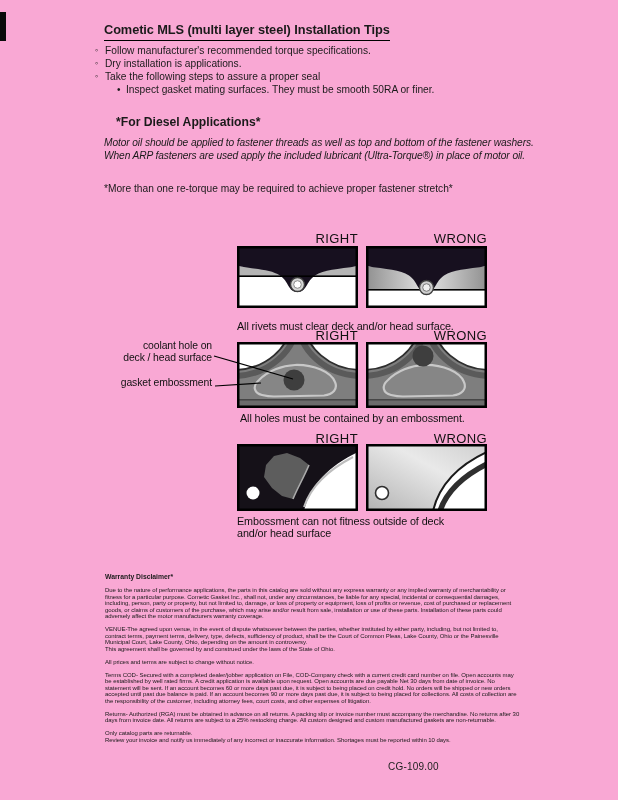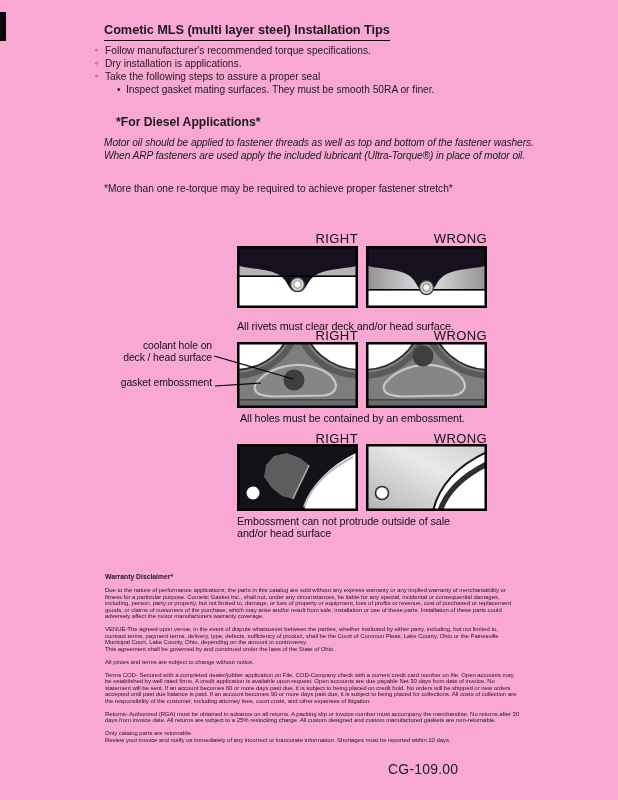--- a/index.html
+++ b/index.html
@@ -25,21 +25,21 @@
 
   .dlabel{position:absolute;width:121px;text-align:right;font-size:13px;letter-spacing:0.4px;color:#111;}
   .dbox{position:absolute;display:block;}
   .dcaption{position:absolute;font-size:10.8px;line-height:12px;color:#111;white-space:pre-line;letter-spacing:-0.1px;}
   .side-label{position:absolute;left:98px;width:114px;text-align:right;font-size:10.4px;line-height:12px;color:#111;white-space:pre-line;letter-spacing:-0.1px;}
   .leader-overlay{position:absolute;left:0;top:0;width:618px;height:800px;pointer-events:none;}
 
   .sec-warranty{position:absolute;left:105px;top:573px;width:415px;}
   .warranty-heading{margin:0 0 7px 0;font-size:6.8px;font-weight:bold;}
   .fineprint{margin:0 0 6.5px 0;font-size:6px;line-height:6.5px;white-space:pre-line;letter-spacing:-0.05px;}
-  .footer-num{position:absolute;left:388px;top:761px;font-size:14px;color:#222;letter-spacing:0.2px;}
+  .footer-num{position:absolute;left:388px;top:761px;font-size:10px;color:#222;letter-spacing:0.2px;}
 </style>
 </head>
 <body>
 
 <div class="page">
 
   <div class="reg-mark"></div>
 
   <h1 class="title">Cometic MLS (multi layer steel) Installation Tips</h1>
 
@@ -146,21 +146,21 @@
       </linearGradient>
     </defs>
     <rect x="0" y="0" width="121" height="67" fill="#ffffff"></rect>
     <path d="M0,0 H121 V8 C91,22 73,42 67,67 L0,67 Z" fill="url(#gw3)"></path>
     <path d="M121,8 C91,22 73,42 67,67" stroke="#1a1a1a" stroke-width="2" fill="none"></path>
     <path d="M121,20 C95,33 80,49 74,67" stroke="#2f2f2f" stroke-width="5.5" fill="none"></path>
     <circle cx="16" cy="49" r="6.5" fill="#ffffff" stroke="#2f2f2f" stroke-width="1.6"></circle>
     <rect x="1.25" y="1.25" width="118.5" height="64.5" fill="none" stroke="#000000" stroke-width="2.5"></rect>
   </svg>
 
-  <div class="dcaption" style="left:237px;top:515px;">Embossment can not protrude outside of sale
+  <div class="dcaption" style="left:237px;top:515px;">Embossment can not fitness outside of deck
 and/or head surface</div>
 
   <svg class="leader-overlay">
     <line x1="214" y1="356" x2="293" y2="379" stroke="#000000" stroke-width="1.2"></line>
     <line x1="215" y1="386" x2="261" y2="383" stroke="#000000" stroke-width="1.2"></line>
   </svg>
 
   <div class="sec-warranty">
     <h3 class="warranty-heading">Warranty Disclaimer*</h3>
     <p class="fineprint">Due to the nature of performance applications, the parts in this catalog are sold without any express warranty or any implied warranty of merchantability or fitness for a particular purpose.  Cometic Gasket Inc., shall not, under any circumstances, be liable for any special, incidental or consequential damages, including, person, party or property, but not limited to, damage, or loss of property or equipment, loss of profits or revenue, cost of purchased or replacement goods, or claims of customers of the purchase, which may arise and/or result from sale, installation or use of these parts.  Installation of these parts could adversely affect the motor manufacturers warranty coverage.</p>

